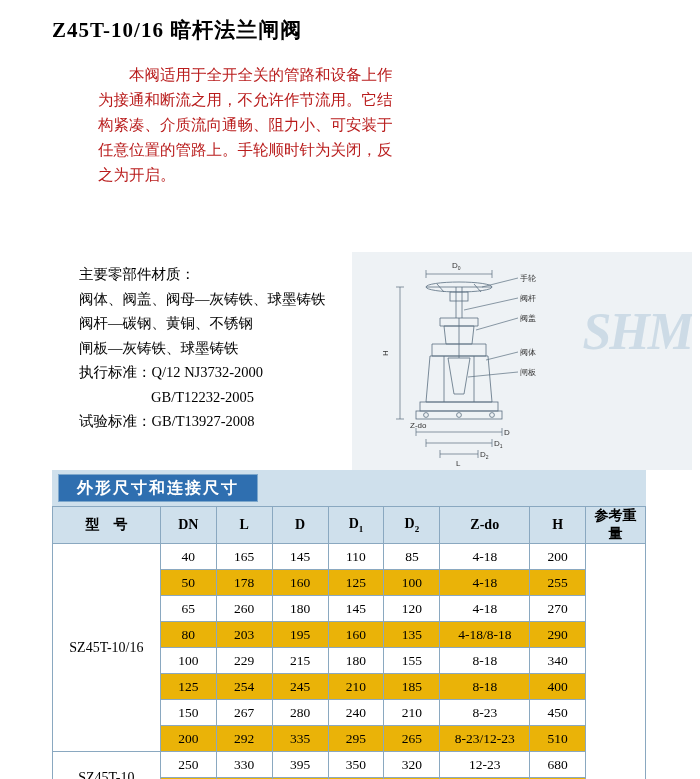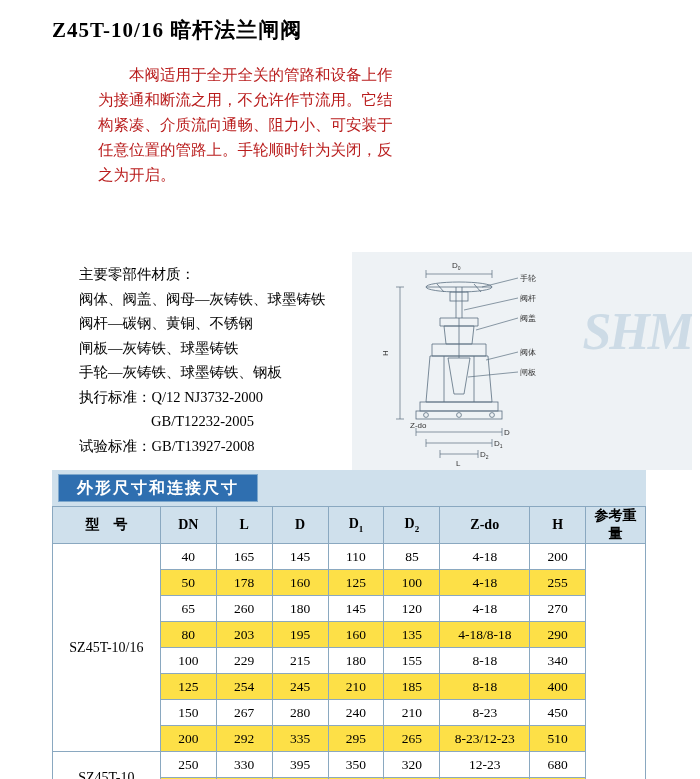--- a/index.html
+++ b/index.html
@@ -130,21 +130,21 @@
     color: #000000;
     font-weight: normal;
   }
   table.spec thead th {
     background: #cfe0ec;
     font-weight: bold;
     font-size: 14px;
     height: 29px;
   }
   table.spec tbody tr.alt td {
-    background: #fde047;
+    background: #eab308;
   }
   table.spec td.model {
     font-size: 14px;
     background: #ffffff;
   }
   table.spec td.weight {
     background: #ffffff;
   }
   .sub {
     font-size: 9px;
@@ -168,21 +168,20 @@
 
   <div class="title">Z45T-10/16 暗杆法兰闸阀</div>
 
   <div class="intro">本阀适用于全开全关的管路和设备上作为接通和断流之用，不允许作节流用。它结构紧凑、介质流向通畅、阻力小、可安装于任意位置的管路上。手轮顺时针为关闭，反之为开启。</div>
 
   <div class="materials">
     <div class="ln">主要零部件材质：</div>
     <div class="ln">阀体、阀盖、阀母—灰铸铁、球墨铸铁</div>
     <div class="ln">阀杆—碳钢、黄铜、不锈钢</div>
     <div class="ln">闸板—灰铸铁、球墨铸铁</div>
-    <div class="ln">手轮—灰铸铁、球墨铸铁、钢板</div>
     <div class="ln">执行标准：Q/12 NJ3732-2000</div>
     <div class="ln indent">GB/T12232-2005</div>
     <div class="ln">试验标准：GB/T13927-2008</div>
   </div>
 
   <div class="figure">
     <div class="watermark">SHM</div>
     <svg class="fig-svg" width="340" height="218" viewBox="0 0 340 218">
       <g stroke="#5a6e80" fill="none" stroke-width="0.8">
 

